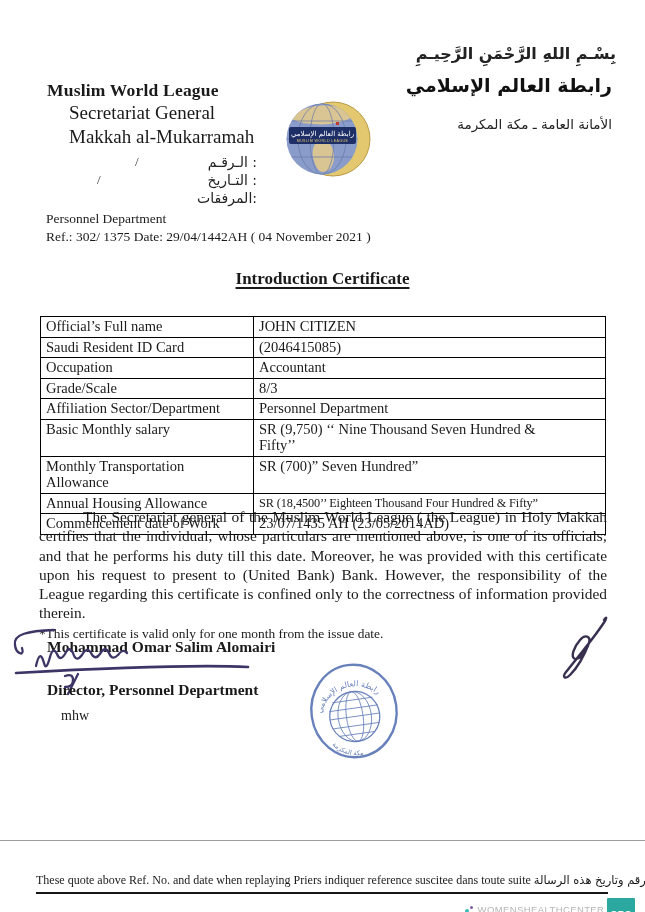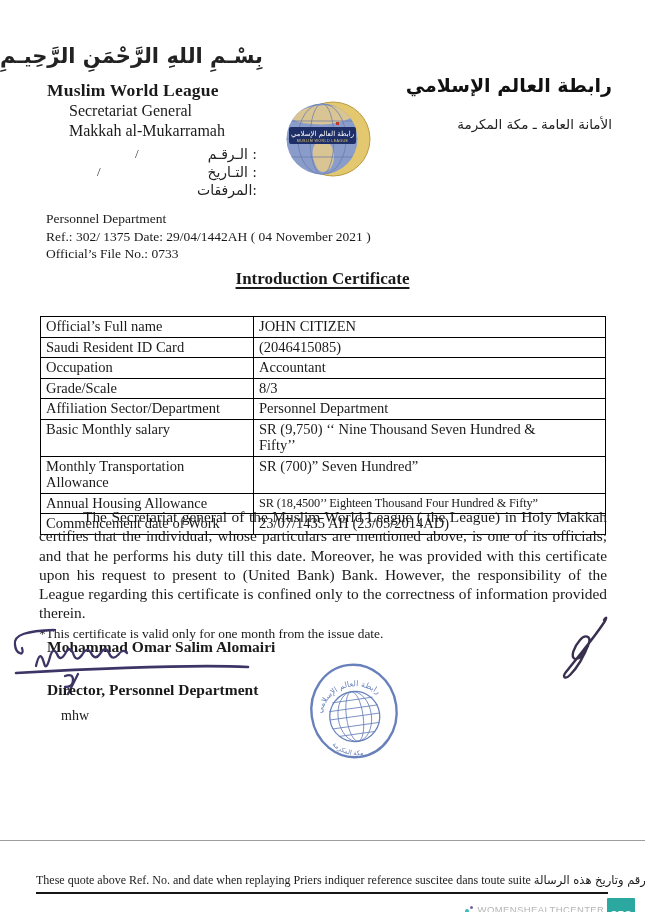--- a/index.html
+++ b/index.html
@@ -5,28 +5,28 @@
   * { margin:0; padding:0; box-sizing:border-box; }
   html,body { background:#888; }
   .page {
     position:relative; width:645px; height:912px; margin:0 auto;
     background:#ffffff; overflow:hidden;
     font-family:"Liberation Serif", serif; color:#1a1a1a;
   }
   .ar { font-family:"DejaVu Sans", sans-serif; direction:rtl; }
 
   .bismillah {
-    position:absolute; top:44px; left:0; width:616px; text-align:left;
-    font-size:21px; font-weight:bold; color:#222;
+    position:absolute; top:44px; left:0; width:616px; text-align:right;
+    font-size:16px; font-weight:bold; color:#222;
   }
 
   
   .header-left { position:absolute; left:47px; top:80px; width:212px; }
   .hl-title { font-size:17.5px; font-weight:bold; letter-spacing:.2px; }
-  .hl-sub { font-size:16px; padding-left:22px; line-height:1.28; }
+  .hl-sub { font-size:19px; padding-left:22px; line-height:1.28; }
   .ar-fields { margin-top:4px; width:210px; }
   .ar-row { position:relative; height:18px; font-size:14px; text-align:right; direction:ltr; }
   .ar-row .lbl { font-family:"DejaVu Sans", sans-serif; color:#222; }
   .ar-row .slash { position:absolute; top:0; font-size:13px; color:#333; }
   .ar-row:nth-child(1) .slash { left:88px; }
   .ar-row:nth-child(2) .slash { left:50px; }
   .ar-row:nth-child(3) .slash { display:none; }
 
   
   .header-right { position:absolute; right:33px; top:74px; width:250px; text-align:right; }
@@ -144,21 +144,20 @@
   </div>
 
   <div class="header-right">
     <div class="hr-title">رابطة العالم الإسلامي</div>
     <div class="hr-sub">الأمانة العامة ـ مكة المكرمة</div>
   </div>
 
   <div class="ref-block">
     <div>Personnel Department</div>
     <div>Ref.: 302/ 1375 Date: 29/04/1442AH ( 04 November 2021 )</div>
-    <div>Official’s File No.: 0733</div>
   </div>
 
   <div class="doc-title">
     <span>Introduction Certificate</span>
   </div>
 
   <table class="info">
     <tbody>
       <tr>
         <td class="c1">Official’s Full name</td>

